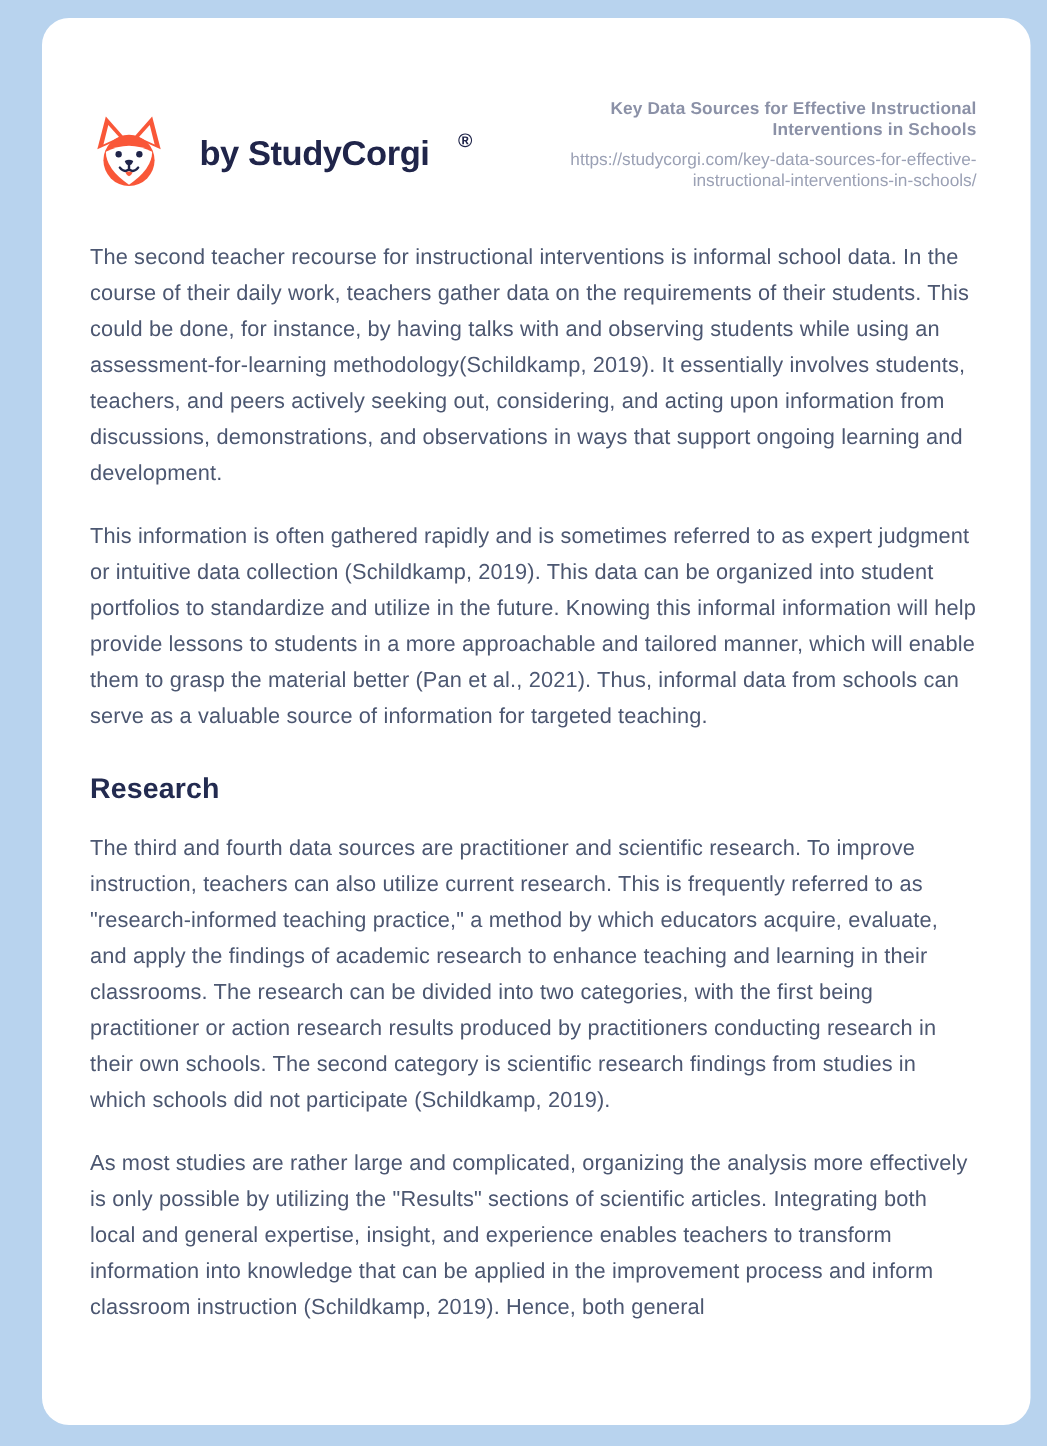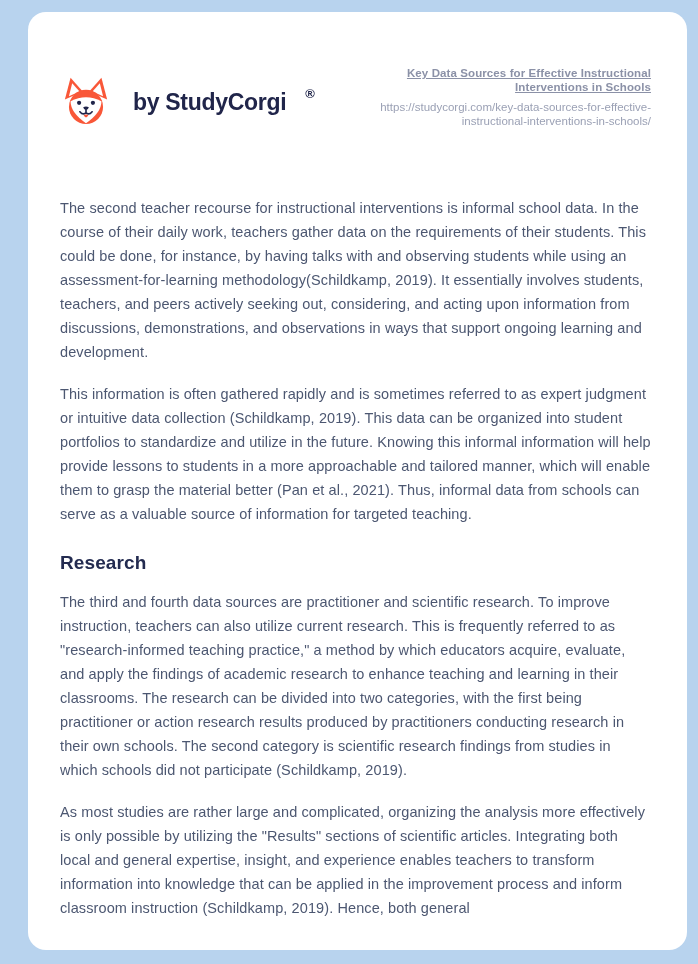--- a/index.html
+++ b/index.html
@@ -54,31 +54,30 @@
     width: 312px;
     text-align: right;
     margin-top: 0px;
   }
   .doc-title {
     font-size: 11.5px;
     font-weight: bold;
     line-height: 14px;
     color: #8b91a7;
     letter-spacing: 0.1px;
-    text-decoration: underline;
   }
   .doc-url {
     font-size: 11.5px;
     line-height: 14px;
     color: #9ba1b5;
     margin-top: 6px;
     overflow-wrap: break-word;
     word-break: normal;
   }
-  .article { margin-top: 68px; }
+  .article { margin-top: 32px; }
   .article p {
     font-size: 14.5px;
     line-height: 24px;
     color: #4c5771;
     letter-spacing: 0.1px;
     margin: 0 0 18px 0;
     max-width: 596px;
   }
   .article h2 {
     font-size: 19px;

